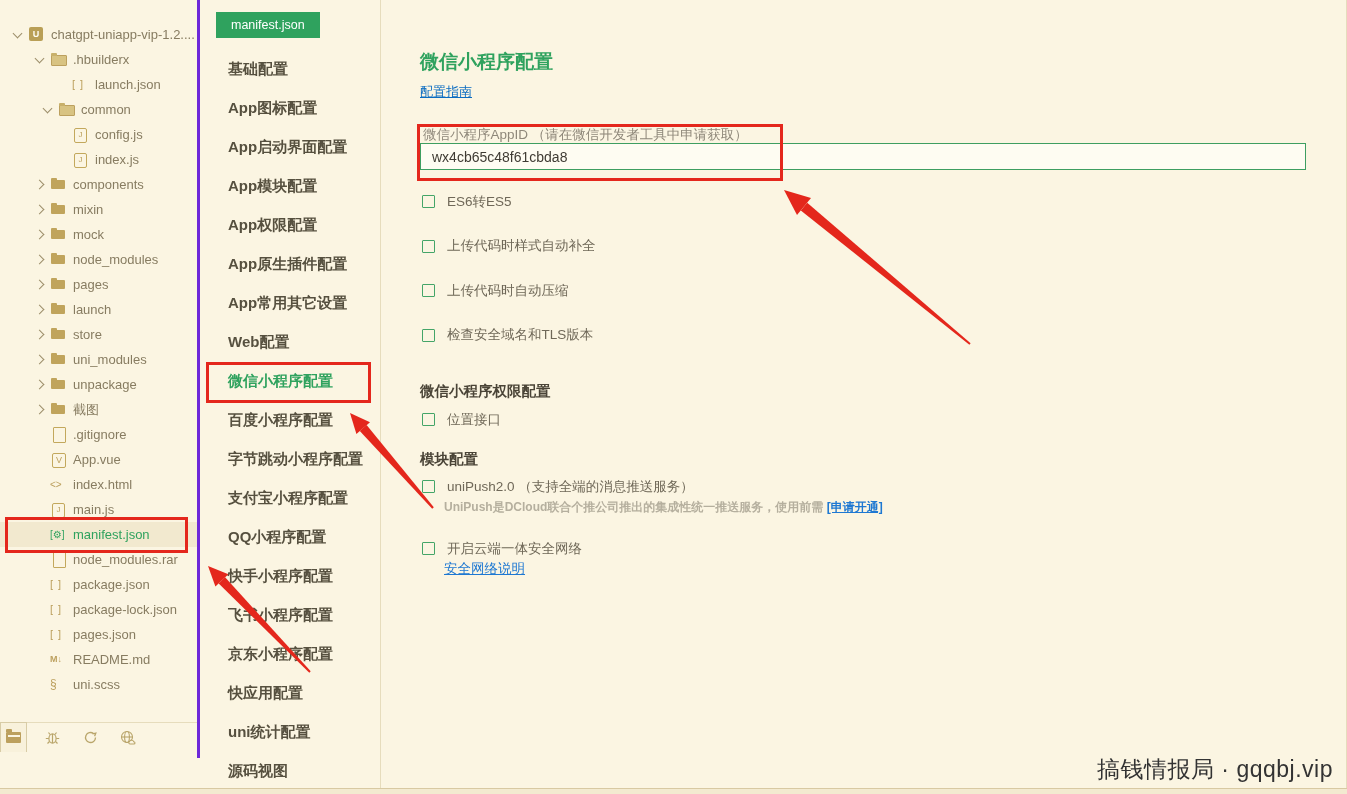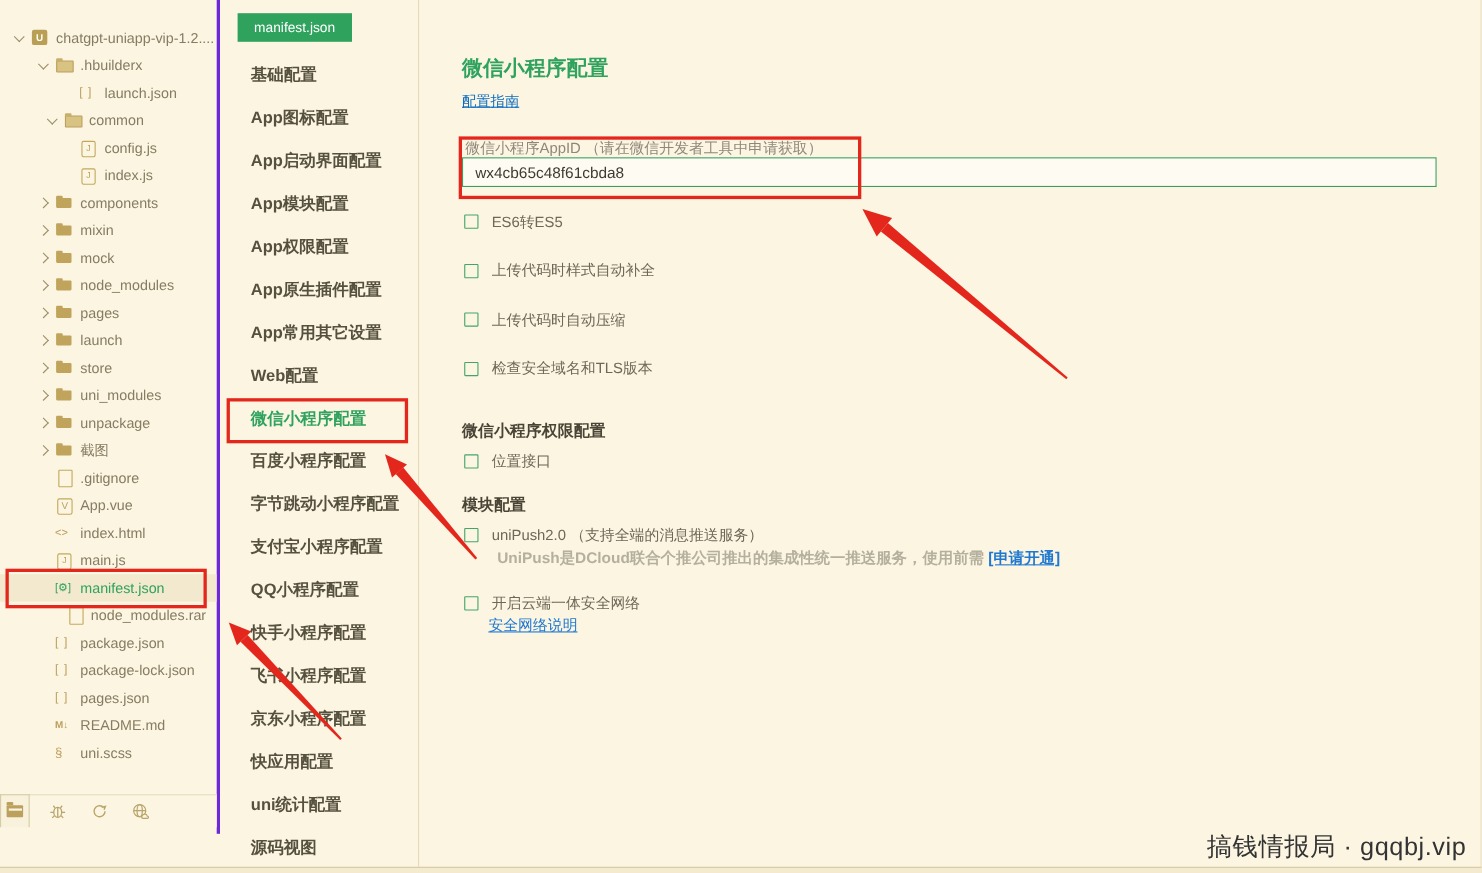--- a/index.html
+++ b/index.html
@@ -74,21 +74,21 @@
     border:1px solid #3E9E61; background:#FEFCF2; font-family:"Liberation Sans",sans-serif;
     font-size:14px; color:#3F3B33; padding:0 11px; outline:none; }
   .cbrow { display:flex; align-items:center; font-size:13.5px; color:#6F6858; height:15px; }
   .cb { width:13px; height:13px; border:1.5px solid #44A568; border-radius:1px; background:transparent;
     flex:none; margin-right:12px; cursor:pointer; }
   .cb-group { position:absolute; left:41px; top:194px; }
   .cb-group .cbrow { margin-bottom:29.5px; }
   .sec-header { position:absolute; font-size:14.5px; font-weight:bold; color:#4A4437; }
   .pos-cb { position:absolute; left:41px; top:412px; }
   .unipush-cb { position:absolute; left:41px; top:479px; }
-  .unipush-desc { position:absolute; left:63px; top:499px; font-size:14px; font-weight:bold; color:#B5AF9E;margin-left:8px; }
+  .unipush-desc { position:absolute; left:63px; top:499px; font-size:12px; font-weight:bold; color:#B5AF9E; }
   .inline-link { color:#1E78D2; text-decoration:underline; cursor:pointer; }
   .secure-cb { position:absolute; left:41px; top:541px; }
   .secure-link { position:absolute; left:63px; top:560px; font-size:13.5px; color:#1E78D2;
     text-decoration:underline; cursor:pointer; }
   
   .red-box { position:absolute; border:3px solid #E4271C; z-index:9; pointer-events:none; }
   #annot-svg { position:absolute; left:0; top:0; width:1347px; height:794px; z-index:10; pointer-events:none; }
   
   .window-right { position:absolute; right:0; top:0; bottom:0; width:1px; background:#E6DCBC; }
   .window-bottom { position:absolute; left:0; right:0; bottom:0; height:6px; background:#F3EAD0;
@@ -199,21 +199,21 @@
       <div class="trow" style="padding-left: 30px;">
         <span class="chev none"></span>
         <span class="ficon t-js"></span>
         <span>main.js</span>
       </div>
       <div class="trow sel" style="padding-left: 30px;">
         <span class="chev none"></span>
         <span class="ficon t-manifest"></span>
         <span>manifest.json</span>
       </div>
-      <div class="trow" style="padding-left: 30px; justify-content: center;">
+      <div class="trow" style="padding-left: 30px;">
         <span class="chev none"></span>
         <span class="ficon t-file"></span>
         <span>node_modules.rar</span>
       </div>
       <div class="trow" style="padding-left: 30px;">
         <span class="chev none"></span>
         <span class="ficon t-json"></span>
         <span>package.json</span>
       </div>
       <div class="trow" style="padding-left: 30px;">

